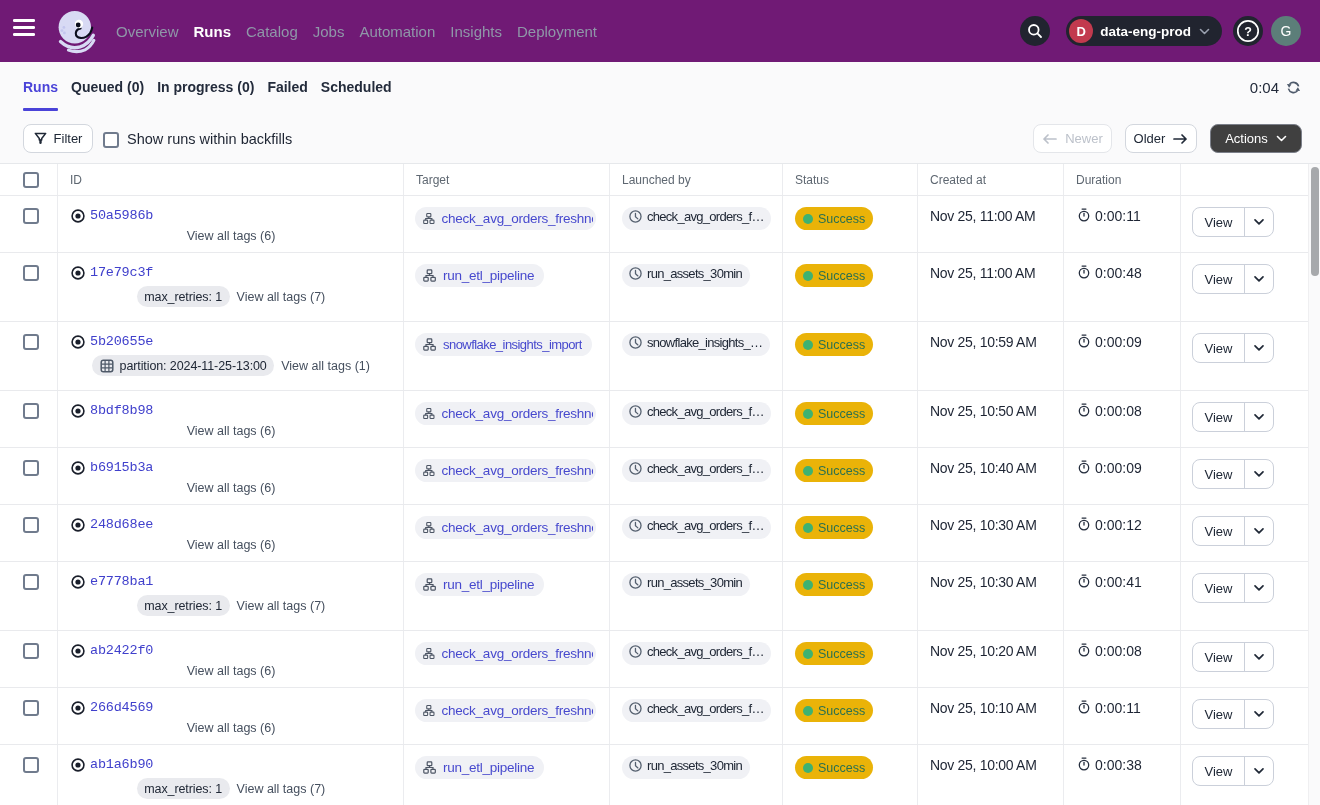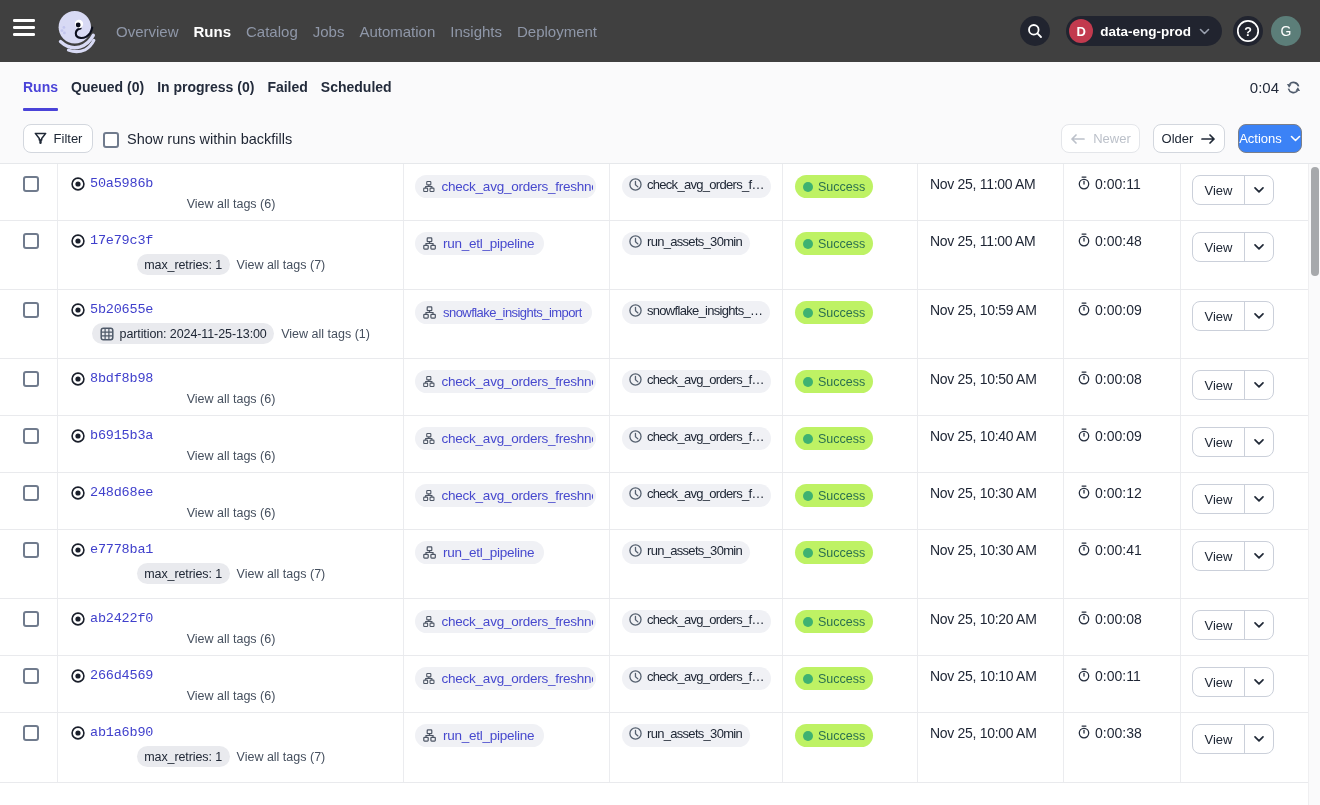--- a/index.html
+++ b/index.html
@@ -1,19 +1,19 @@
 <!DOCTYPE html>
 <html><head>
 <meta charset="utf-8">
 <style>
 * { margin:0; padding:0; box-sizing:border-box; }
 html,body { width:1320px; height:805px; overflow:hidden; background:#FAFAFB;
   font-family:"Liberation Sans", sans-serif; }
 
-.nav { height:62px; background:#404040; display:flex; align-items:center; position:relative; }
+.nav { height:62px; background:#701a75; display:flex; align-items:center; position:relative; }
 .burger { width:22px; margin-left:13px; margin-bottom:7px; display:flex; flex-direction:column; gap:4.4px; }
 .burger div { height:2.6px; background:#FFFFFF; border-radius:1.3px; }
 .logo { margin-left:20px; width:42px; height:46px; }
 .navlinks { display:flex; gap:15px; margin-left:19px; align-items:center; }
 .navlinks a { color:#8F97A8; font-size:15px; text-decoration:none; }
 .navlinks a.on { color:#FFFFFF; font-weight:700; }
 .navright { margin-left:auto; display:flex; align-items:center; }
 .ncirc { width:30px; height:30px; border-radius:50%; background:#21242F; display:flex;
   align-items:center; justify-content:center; }
 .npill { height:30px; border-radius:15px; background:#21242F; display:flex; align-items:center;
@@ -39,21 +39,21 @@
 .btn { height:29px; border:1px solid #D3D7DE; border-radius:8px; background:#fff;
   display:inline-flex; align-items:center; justify-content:center; font-size:13px;
   color:#202937; }
 .filterbtn { width:70px; margin-left:23px; gap:7px; }
 .cb { width:16px; height:16px; border:2px solid #707B8D; border-radius:3px; background:#fff; }
 .toolbar .cb { margin-left:10px; margin-top:3px; }
 .cblabel { font-size:14.5px; color:#1D2432; margin-left:8px; }
 .tbright { margin-left:auto; display:flex; align-items:center; margin-right:18px; }
 .newer { width:79px; gap:8px; color:#BCC1CA; border-color:#E4E6EA; }
 .older { width:72px; gap:8px; margin-left:13px; }
-.actions { width:64px; margin-left:13px; background:#3b82f6; border-color:#7B7F89; color:#fff;
+.actions { width:92px; margin-left:13px; background:#404040; border-color:#7B7F89; color:#fff;
   gap:8px; }
 
 .table { background:#fff; border-top:1px solid #E6E8EB; position:relative; height:642px; }
 .tr { display:grid; grid-template-columns:58px 346px 206px 173px 135px 146px 117px 1fr;
   border-bottom:1px solid #E9EAED; background:#fff; }
 .td { border-right:1px solid #EBECEF; overflow:hidden; }
 .td:last-child { border-right:none; }
 .thead { height:32px; }
 .thead .td { font-size:12px; color:#5E6771; padding:9px 0 0 12px; }
 .thead .td.ck { padding:8px 0 0 23px; }
@@ -71,21 +71,21 @@
 .pill { height:23px; background:#F0F1F5; border-radius:11.5px; display:inline-flex;
   align-items:center; gap:7px; padding:0 10px 0 8px; font-size:13.5px; white-space:nowrap;
   max-width:100%; letter-spacing:-0.1px; }
 .pill .ptxt { overflow:hidden; }
 .tgt { padding:11px 13px 0 11px; }
 .tgt .ptxt { color:#4749CE; letter-spacing:-0.25px; }
 .lby { padding:11px 10px 0 12px; }
 .lby .pill { padding:0 8px 4px 7px; gap:5px; max-width:149px; }
 .lby .ptxt { color:#202836; font-size:13px; letter-spacing:-0.7px; }
 .st { padding:11px 0 0 12px; }
-.spill { height:23px; background:#bef264; border-radius:11.5px; display:inline-flex;
+.spill { height:23px; background:#eab308; border-radius:11.5px; display:inline-flex;
   align-items:center; gap:5px; padding:0 8px; font-size:12.5px; color:#2B7050; }
 .sdot { width:10px; height:10px; border-radius:50%; background:#3EB271; }
 .ca { padding:12px 0 0 12px; font-size:14px; letter-spacing:-0.3px; color:#1D2433; }
 .du { padding:12px 0 0 14px; font-size:14px; color:#1D2433; display:flex; gap:5px;
   align-items:flex-start; }
 .vw { padding:11px 0 0 11px; }
 .viewbtn { display:inline-flex; height:30px; border:1px solid #CBD0DA; border-radius:8px;
   background:#fff; overflow:hidden; }
 .viewbtn .v1 { width:52px; display:flex; align-items:center; justify-content:center;
   font-size:13px; color:#202937; border-right:1px solid #CBD0DA; }
@@ -183,20 +183,32 @@
     <div class="btn older">Older<svg width="15" height="12" viewBox="0 0 15 12">
           <path d="M1 6 H13 M9 2 L13 6 L9 10" stroke="#202937" stroke-width="1.7" fill="none" stroke-linecap="round" stroke-linejoin="round"></path>
         </svg></div>
     <div class="btn actions">Actions<svg width="11" height="7" viewBox="0 0 11 7">
           <path d="M1.5 1.5 L5.5 5.5 L9.5 1.5" stroke="#fff" stroke-width="1.6" fill="none" stroke-linecap="round" stroke-linejoin="round"></path>
         </svg></div>
   </div>
 </div>
 
 <div class="table">
+  <div class="tr thead">
+    <div class="td ck">
+        <div class="cb"></div>
+      </div>
+    <div class="td">ID</div>
+    <div class="td tgt">Target</div>
+    <div class="td lby">Launched by</div>
+    <div class="td">Status</div>
+    <div class="td">Created at</div>
+    <div class="td">Duration</div>
+    <div class="td"></div>
+  </div>
 <div class="tr" style="height:57px">
       <div class="td ck">
         <div class="cb"></div>
       </div>
       <div class="td idcell">
         <div class="idline">
           <svg class="ri" width="14" height="14" viewBox="0 0 14 14">
             <circle cx="7" cy="7" r="5.9" stroke="#1A1F2B" stroke-width="1.6" fill="none"></circle>
             <circle cx="7" cy="7" r="2.6" fill="#1A1F2B"></circle>
           </svg>

